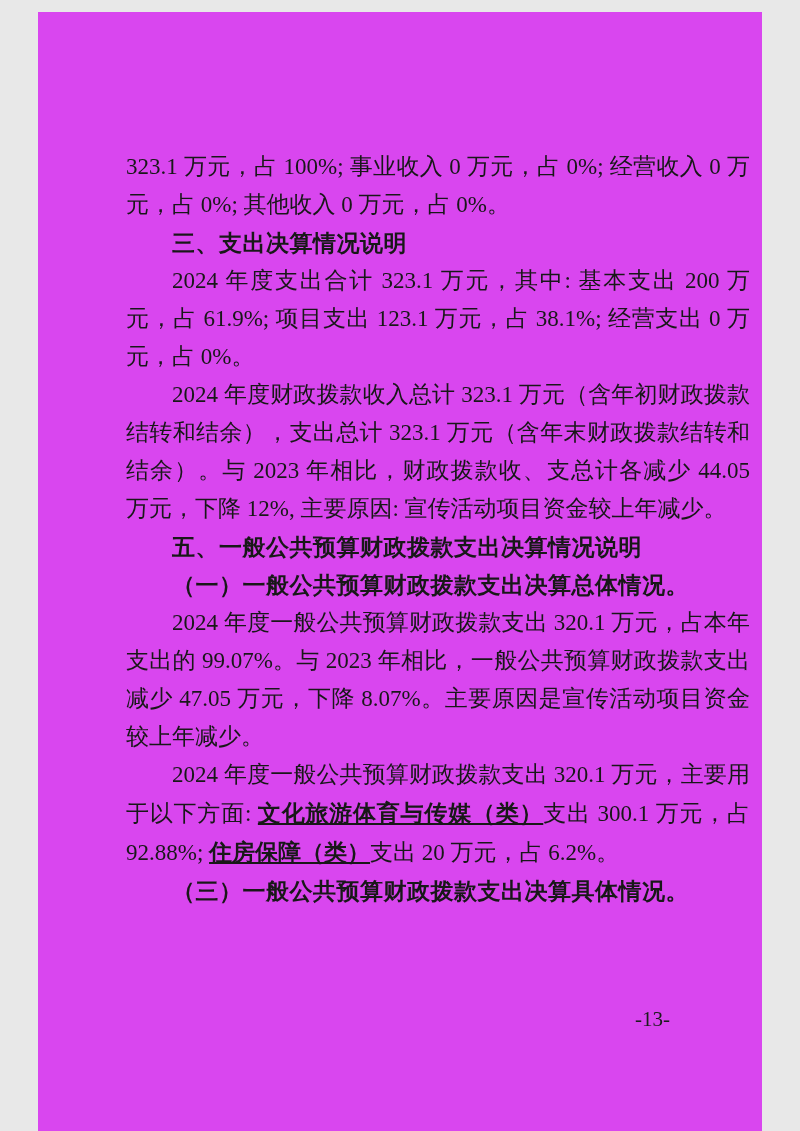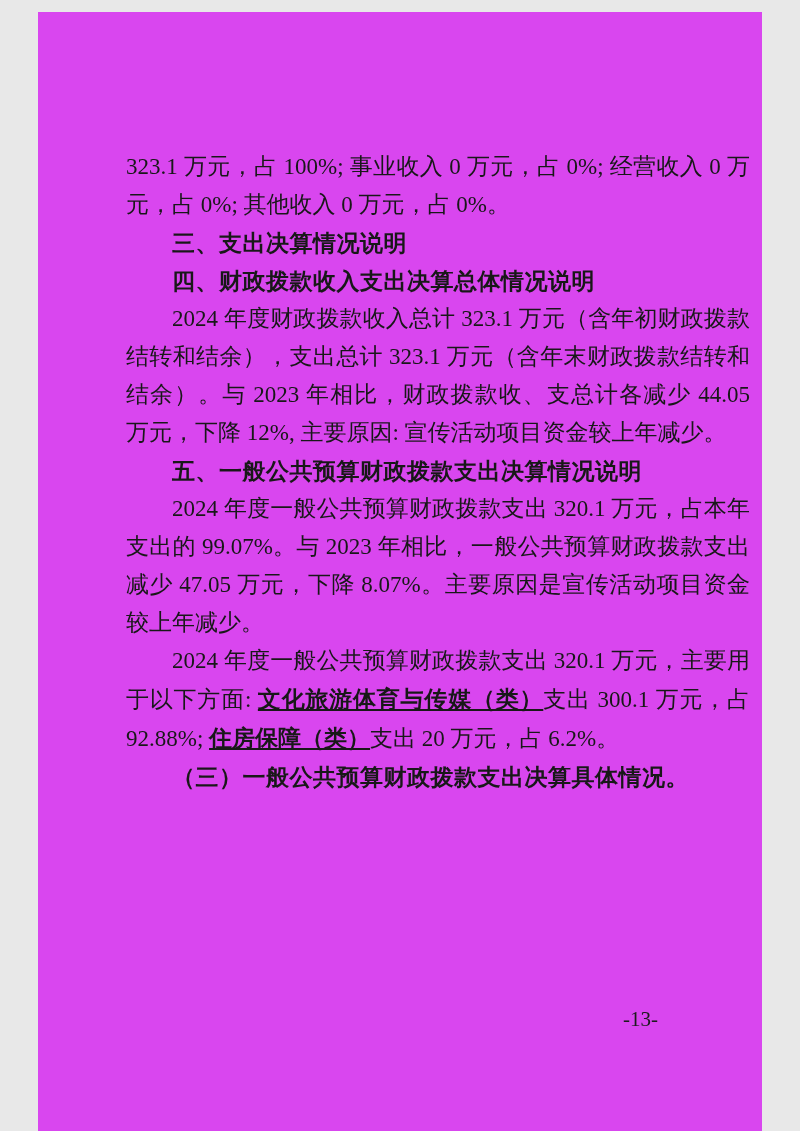--- a/index.html
+++ b/index.html
@@ -43,43 +43,44 @@
     letter-spacing: 0.5px;
   }
   .inline-bold {
     font-family: "Liberation Sans", "DejaVu Sans", sans-serif;
     font-weight: 700;
     text-decoration: underline;
   }
   .page-footer {
     position: absolute;
     top: 995px;
-    right: 104px;
+    right: 92px;
     font-family: "Liberation Serif", "DejaVu Serif", serif;
     font-size: 21px;
     color: #1c1c1c;
   }
 </style>
 </head>
 <body>
 
 <div class="page">
   <div class="content">
 
     <p class="para para-continuation">323.1 万元，占 100%; 事业收入 0 万元，占 0%; 经营收入 0 万元，占 0%; 其他收入 0 万元，占 0%。</p>
 
     <p class="sec-heading">三、支出决算情况说明</p>
 
+    <p class="para">2024 年度支出合计 323.1 万元，其中: 基本支出 200 万元，占 61.9%; 项目支出 123.1 万元，占 38.1%; 经营支出 0 万元，占 0%。</p>
 
-    <p class="sec-heading">四、财政拨款收入支出决算总体情况说明</p>
 
     <p class="para">2024 年度财政拨款收入总计 323.1 万元（含年初财政拨款结转和结余），支出总计 323.1 万元（含年末财政拨款结转和结余）。与 2023 年相比，财政拨款收、支总计各减少 44.05 万元，下降 12%, 主要原因: 宣传活动项目资金较上年减少。</p>
 
     <p class="sec-heading">五、一般公共预算财政拨款支出决算情况说明</p>
 
+    <p class="sub-heading">（一）一般公共预算财政拨款支出决算总体情况。</p>
 
     <p class="para">2024 年度一般公共预算财政拨款支出 320.1 万元，占本年支出的 99.07%。与 2023 年相比，一般公共预算财政拨款支出减少 47.05 万元，下降 8.07%。主要原因是宣传活动项目资金较上年减少。</p>
 
 
     <p class="para"><span>2024 年度一般公共预算财政拨款支出 320.1 万元，主要用于以下方面: </span><span class="inline-bold">文化旅游体育与传媒（类）</span><span>支出 300.1 万元，占 92.88%; </span><span class="inline-bold">住房保障（类）</span><span>支出 20 万元，占 6.2%。</span></p>
 
     <p class="sub-heading">（三）一般公共预算财政拨款支出决算具体情况。</p>
 
   </div>
 

